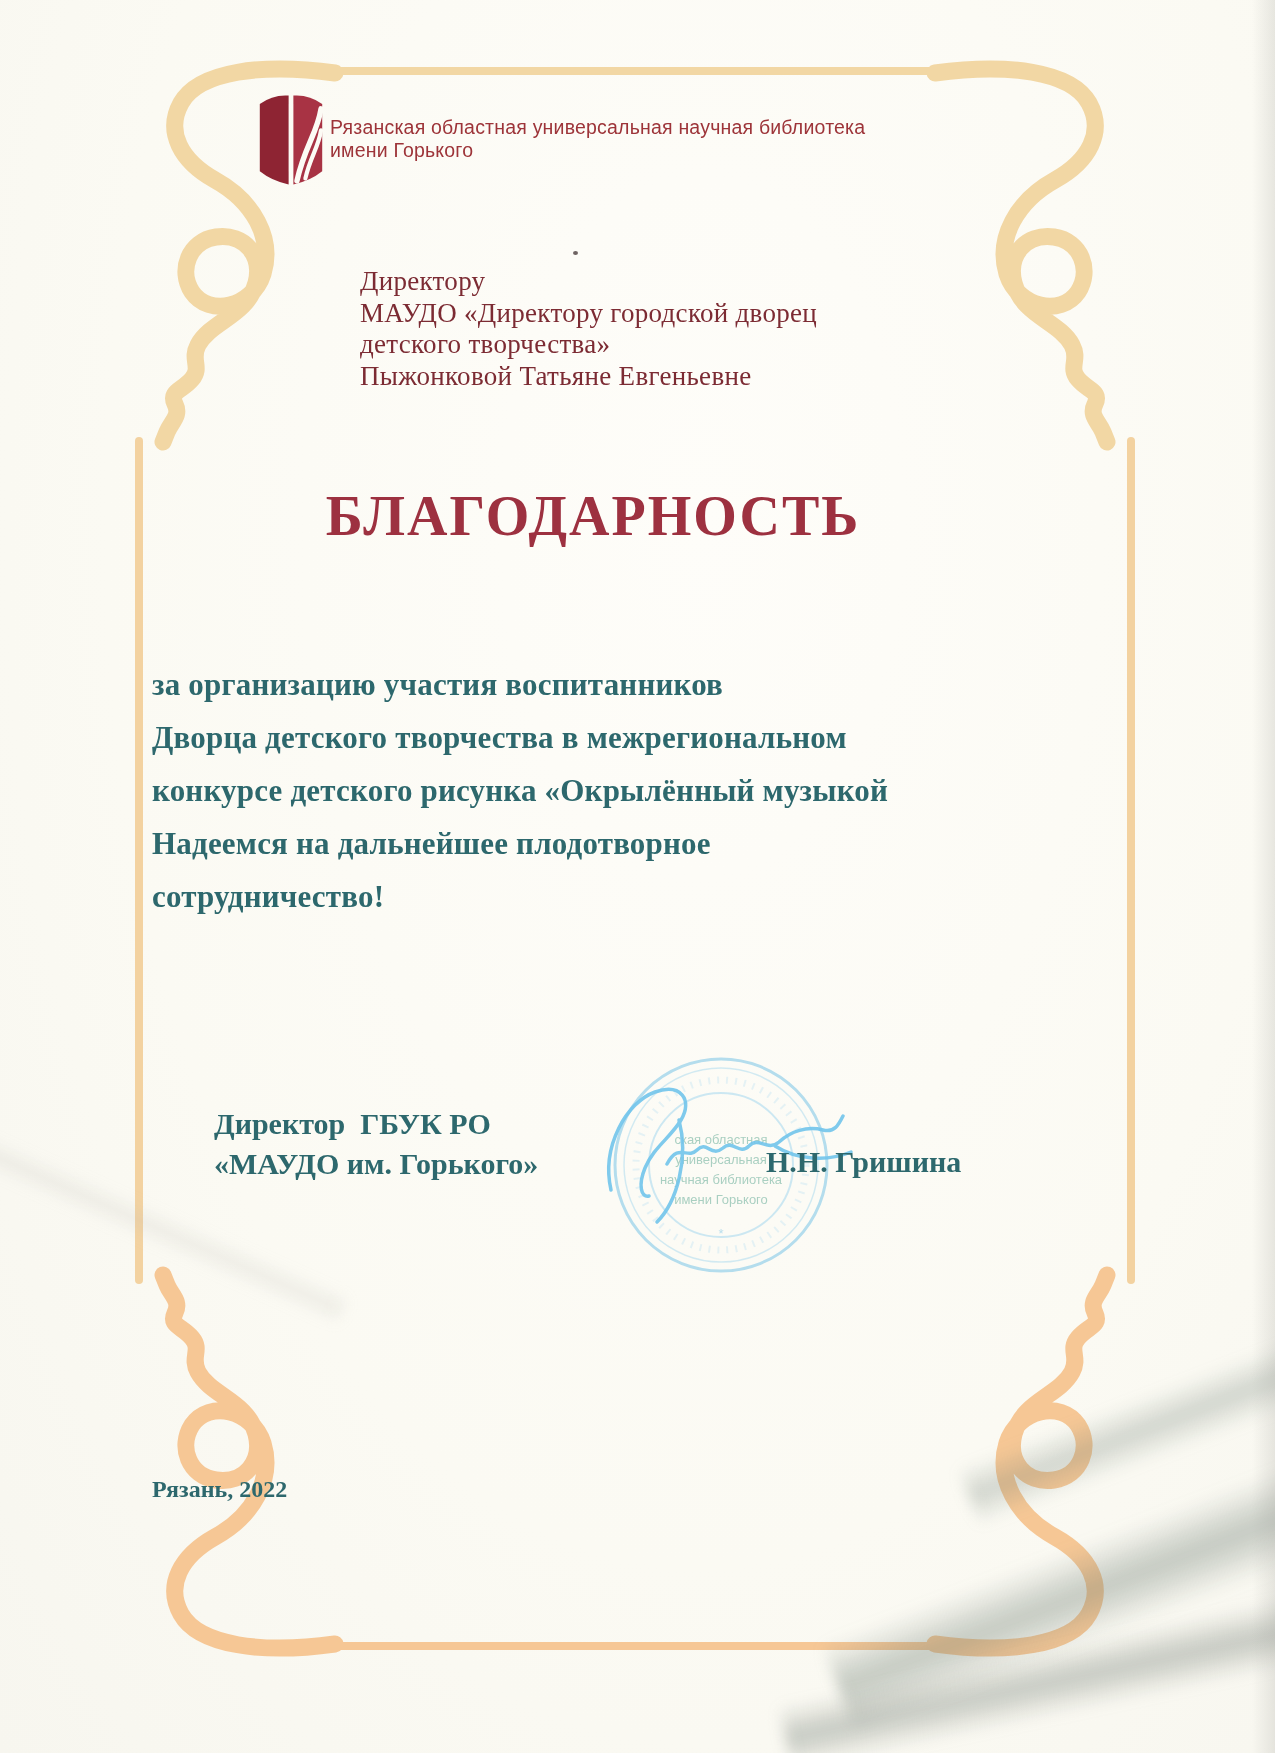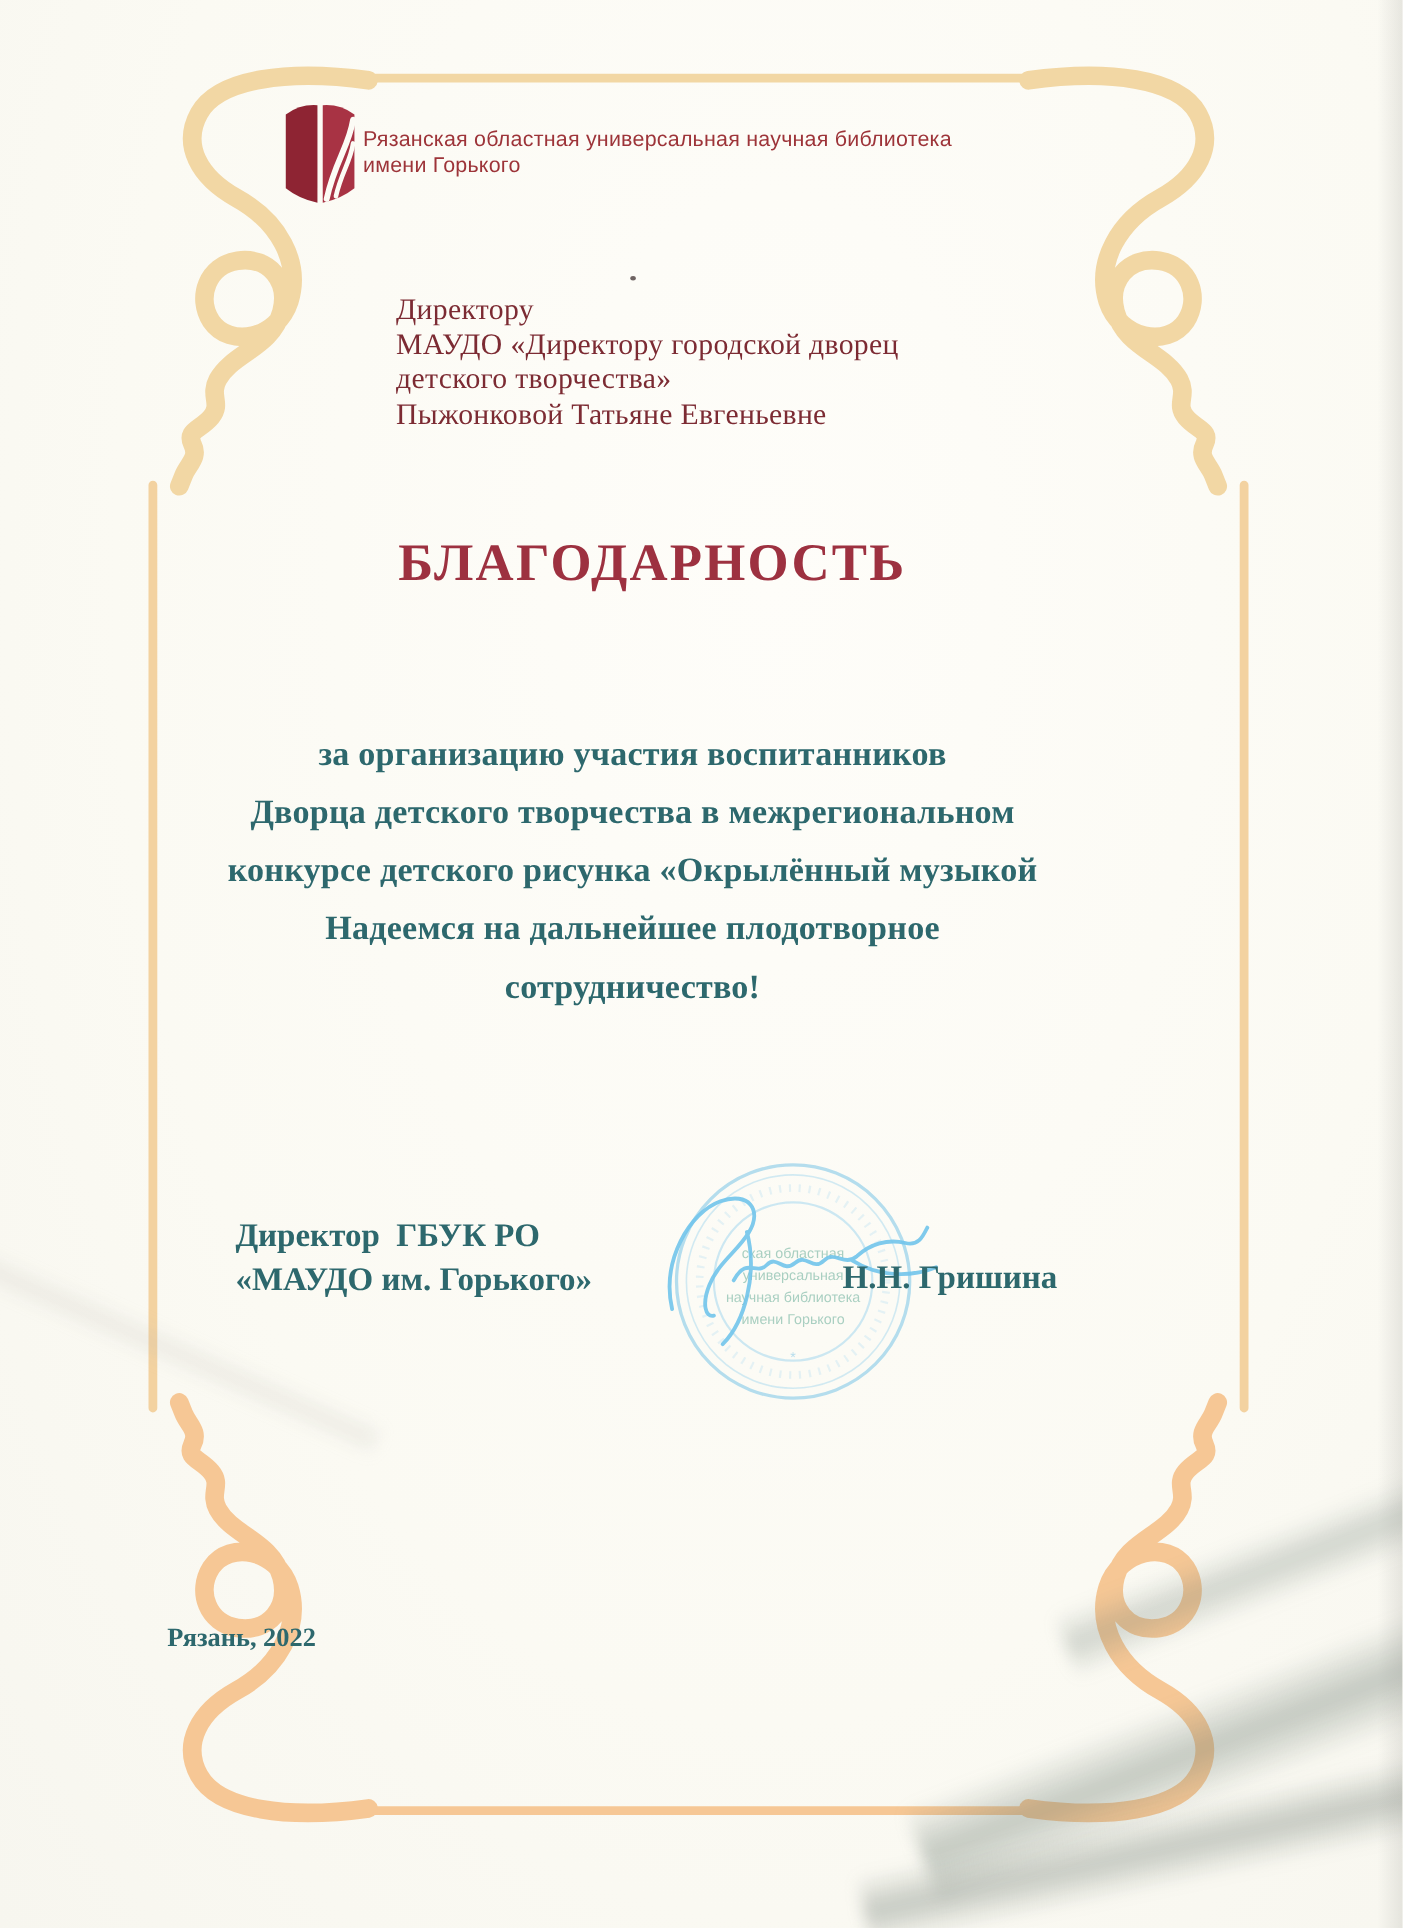--- a/index.html
+++ b/index.html
@@ -21,26 +21,26 @@
   
   .addressee{
     position:absolute;left:360px;top:266px;width:525px;
     text-align:left;color:#7c2b33;font-weight:normal;
     font-size:27px;line-height:31.5px;letter-spacing:.3px;
   }
   
   .title{
     position:absolute;left:170px;top:484px;width:846px;
     text-align:center;color:#9d3140;font-weight:bold;
-    font-size:48px;letter-spacing:2px;
+    font-size:56px;letter-spacing:2px;
   }
   
   .body-text{
     position:absolute;left:152px;top:658px;width:846px;
-    text-align:center;color:#2d686d;font-weight:bold;
+    text-align:left;color:#2d686d;font-weight:bold;
     font-size:31px;line-height:53px;letter-spacing:.2px;
   }
   
   .sig-position{
     position:absolute;left:214px;top:1092px;width:420px;
     color:#2d686d;font-weight:bold;font-size:30px;line-height:40px;
     white-space:pre-wrap;
     margin-top:12px;
   }
   .sig-name{

